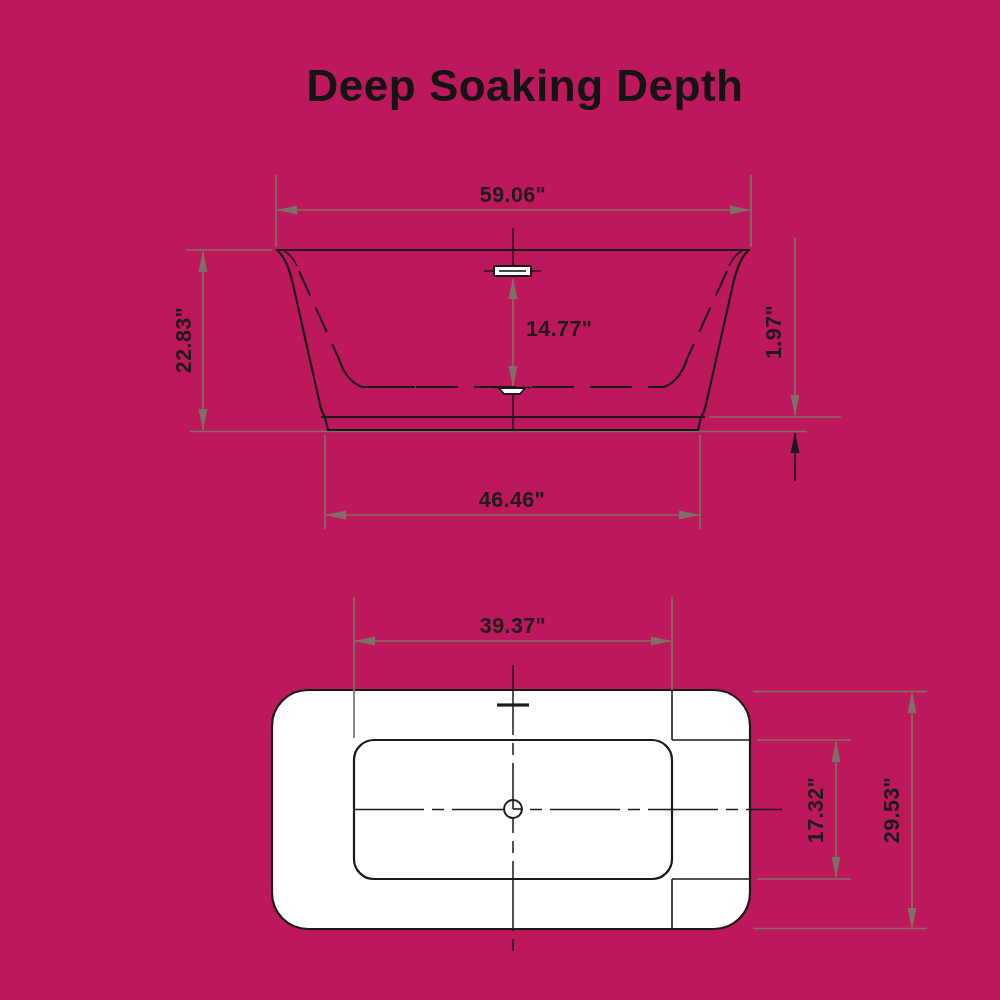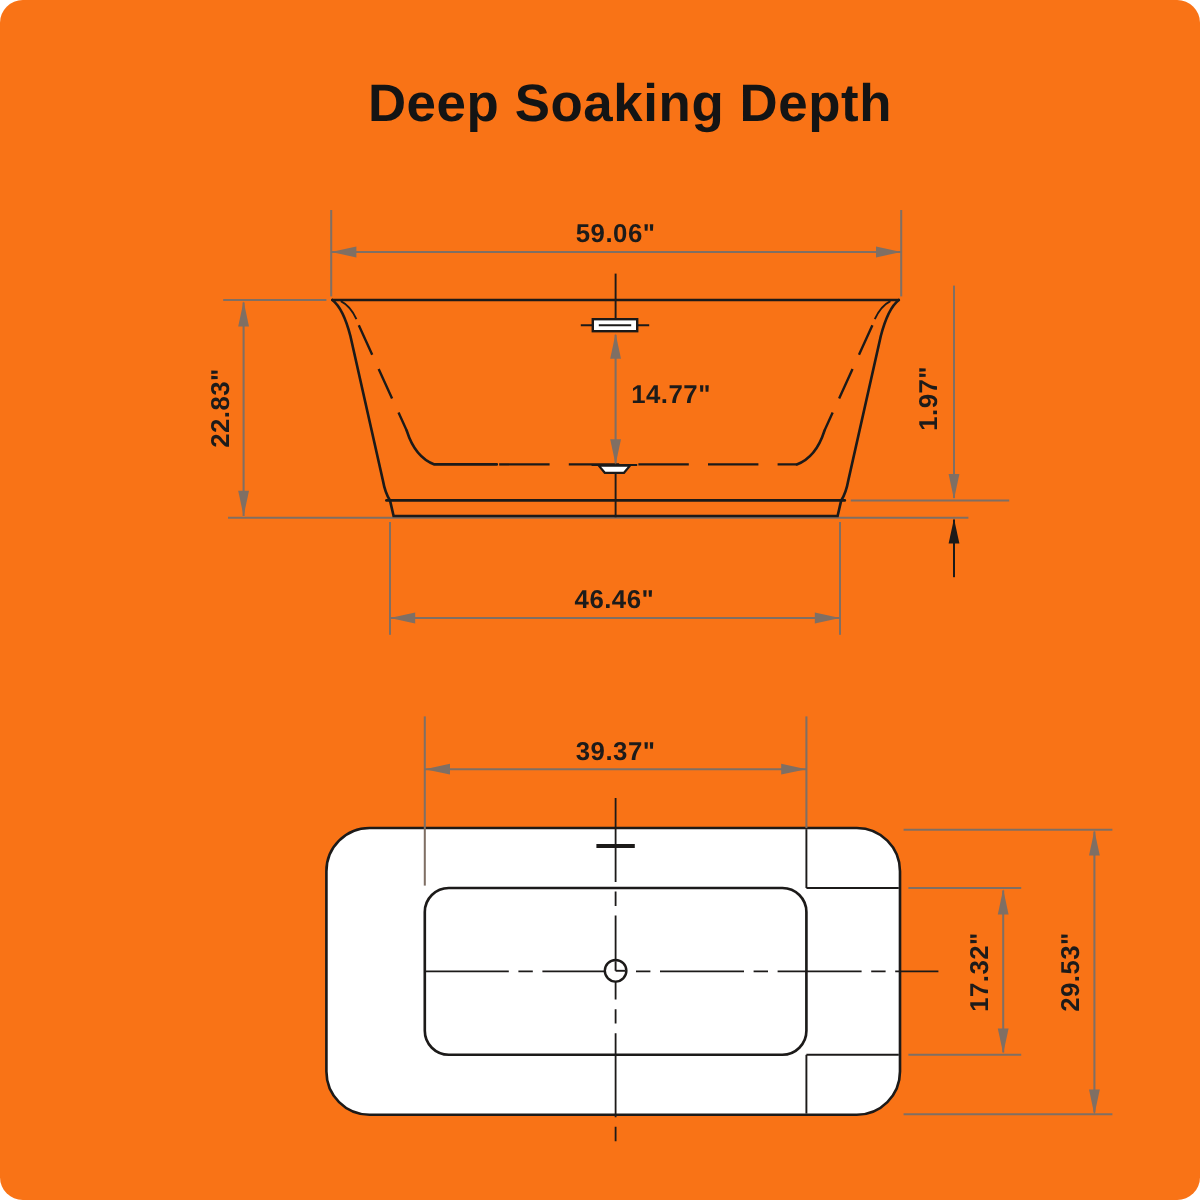--- a/index.html
+++ b/index.html
@@ -1,17 +1,17 @@
 <!DOCTYPE html>
 <html><head>
 <meta charset="utf-8">
 <style>
   html,body{margin:0;padding:0;background:#ffffff;}
-  .stage{position:relative;width:1000px;height:1000px;background:#f97316;overflow:hidden;
-         font-family:"Liberation Sans", sans-serif;border-radius:19px;}
+  .stage{position:relative;width:1000px;height:1000px;background:#be185d;overflow:hidden;
+         font-family:"Liberation Sans", sans-serif;}
   svg{display:block}
   
   .ln{stroke:#1c1a19;stroke-width:2.2;fill:none;stroke-linecap:round;}
   .ln-thin{stroke:#1c1a19;stroke-width:1.6;fill:none;stroke-linecap:butt;}
   .ln-dash{stroke:#1c1a19;stroke-width:2;fill:none;stroke-dasharray:27 13;stroke-linecap:butt;}
   .ln-dash-b{stroke:#1c1a19;stroke-width:2;fill:none;stroke-dasharray:42 16;stroke-linecap:butt;}
   .cline{stroke:#1c1a19;stroke-width:1.5;fill:none;stroke-dasharray:70 8 12 8;}
   
   .dln{stroke:#7f6f64;stroke-width:1.7;fill:none;stroke-linecap:butt;}
   .darr{fill:#7f6f64;stroke:none;}

